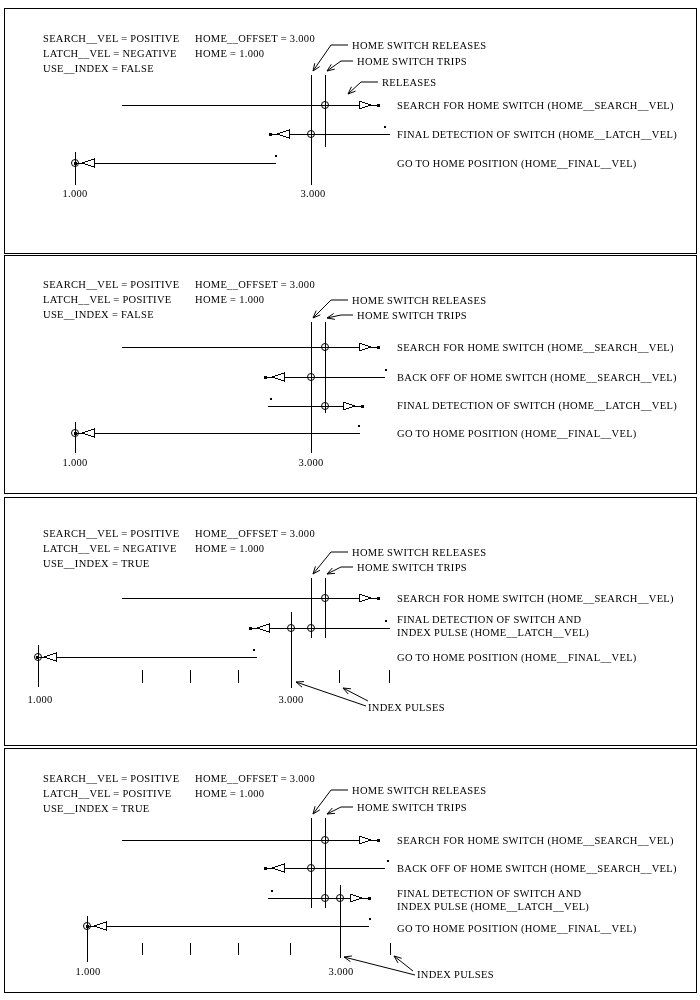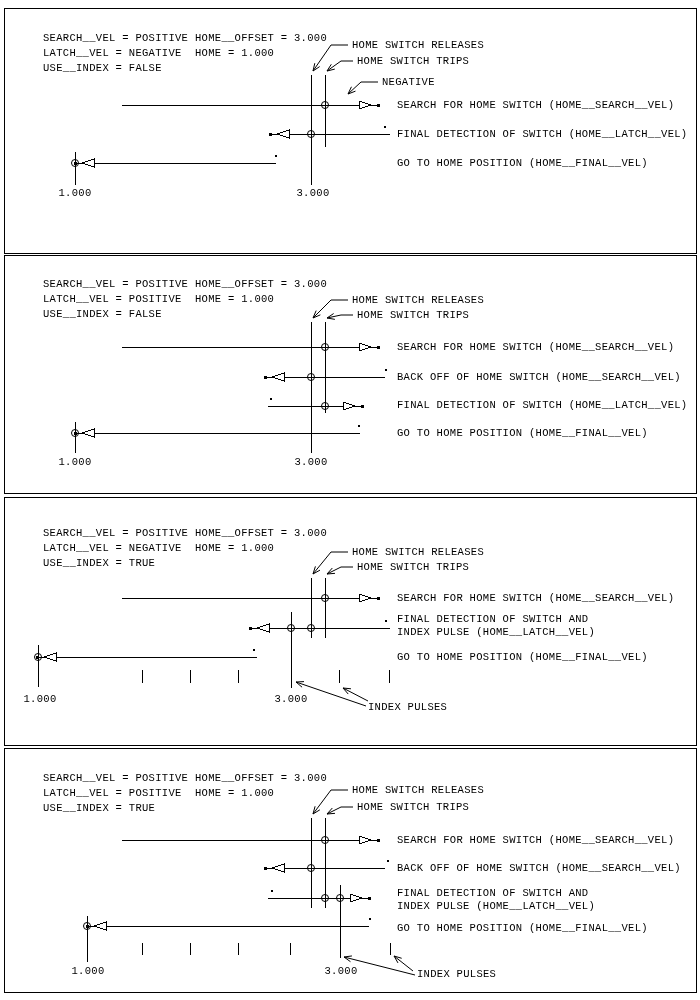--- a/index.html
+++ b/index.html
@@ -1,17 +1,17 @@
 <!DOCTYPE html>
 <html><head>
 <meta charset="utf-8">
 <style>
   html,body{margin:0;padding:0;background:#ffffff}
   #stage{position:relative;width:700px;height:1000px;background:#ffffff;
-         font-family:Liberation Mono, monospace;color:#000;overflow:hidden}
+         font-family:Liberation Serif, serif;color:#000;overflow:hidden}
   #art{position:absolute;left:0;top:0}
   .t{position:absolute;font-size:10.5px;line-height:11px;letter-spacing:0.3px;white-space:pre;color:#000}
   .ctr{transform:translateX(-50%)}
 </style>
 </head>
 <body>
 
 <div id="stage">
   <svg id="art" width="700" height="1000" viewBox="0 0 700 1000" shape-rendering="crispEdges">
       <rect x="4" y="8" width="692" height="245" fill="none" stroke="#000000" stroke-width="1"></rect>
@@ -166,21 +166,21 @@
     </svg>
 
   <div>
     <div class="t" style="left:43px;top:33px">SEARCH__VEL = POSITIVE</div>
     <div class="t" style="left:195px;top:33px">HOME__OFFSET = 3.000</div>
     <div class="t" style="left:43px;top:48px">LATCH__VEL = NEGATIVE</div>
     <div class="t" style="left:195px;top:48px">HOME = 1.000</div>
     <div class="t" style="left:43px;top:63px">USE__INDEX = FALSE</div>
     <div class="t" style="left:352px;top:40px">HOME SWITCH RELEASES</div>
     <div class="t" style="left:357px;top:56px">HOME SWITCH TRIPS</div>
-    <div class="t" style="left:382px;top:77px">NEGATIVE</div>
+    <div class="t" style="left:382px;top:77px">RELEASES</div>
     <div class="t" style="left:397px;top:100px">SEARCH FOR HOME SWITCH (HOME__SEARCH__VEL)</div>
     <div class="t" style="left:397px;top:129px">FINAL DETECTION OF SWITCH (HOME__LATCH__VEL)</div>
     <div class="t" style="left:397px;top:158px">GO TO HOME POSITION (HOME__FINAL__VEL)</div>
     <div class="t ctr" style="left:75px;top:188px">1.000</div>
     <div class="t ctr" style="left:313px;top:188px">3.000</div>
   </div>
 
   <div>
     <div class="t" style="left:43px;top:279px">SEARCH__VEL = POSITIVE</div>
     <div class="t" style="left:195px;top:279px">HOME__OFFSET = 3.000</div>

